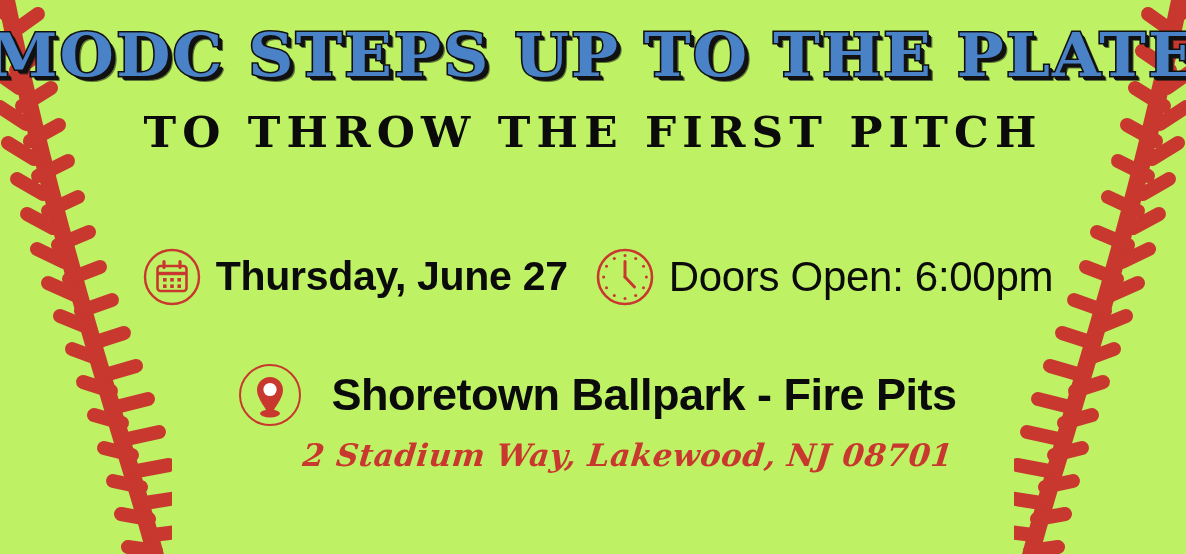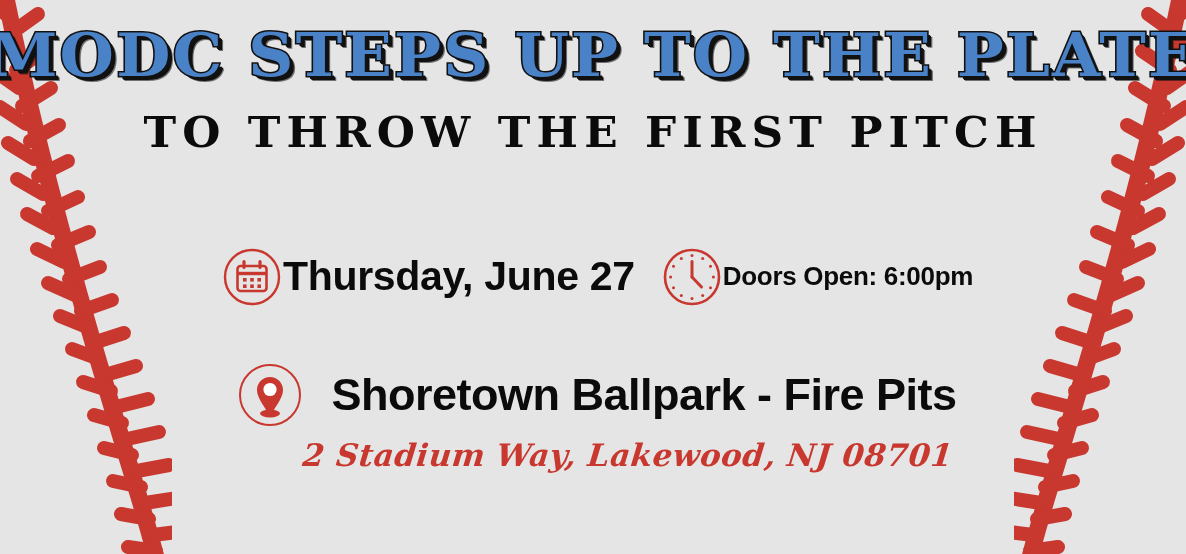--- a/index.html
+++ b/index.html
@@ -11,21 +11,21 @@
     height: 554px;
     background: #ffffff;
     font-family: "Liberation Sans", sans-serif;
     overflow: hidden;
   }
 
   #flyer {
     position: relative;
     width: 1186px;
     height: 554px;
-    background: #e5e5e5;
+    background: #bef264;
     overflow: hidden;
   }
 
   
   .stitch-wrap {
     position: absolute;
     top: 0;
     height: 554px;
     width: 190px;
     pointer-events: none;
@@ -84,20 +84,21 @@
     display: flex;
     align-items: flex-start;
     justify-content: center;
     gap: 26px;
     padding-left: 8px;
   }
 
   .info-item {
     display: flex;
     align-items: center;
+    gap: 13px;
   }
   .info-item.times { align-items: center; }
 
   .icon-badge {
     flex: 0 0 auto;
     display: block;
   }
   .icon-badge svg { display: block; }
 
   .date-text {
@@ -105,22 +106,22 @@
     font-weight: bold;
     font-size: 41px;
     line-height: 1.05;
     color: #0b0b0b;
     white-space: nowrap;
     letter-spacing: -0.3px;
   }
 
   .times-text {
     font-family: "Liberation Sans", sans-serif;
-    font-weight: bold;
-    font-size: 26px;
+    font-weight: normal;
+    font-size: 42px;
     line-height: 1.12;
     color: #0b0b0b;
     white-space: nowrap;
     letter-spacing: -0.3px;
   }
   .times-line { display: block; }
 
   .row-two {
     margin-top: 52px;
     display: flex;

